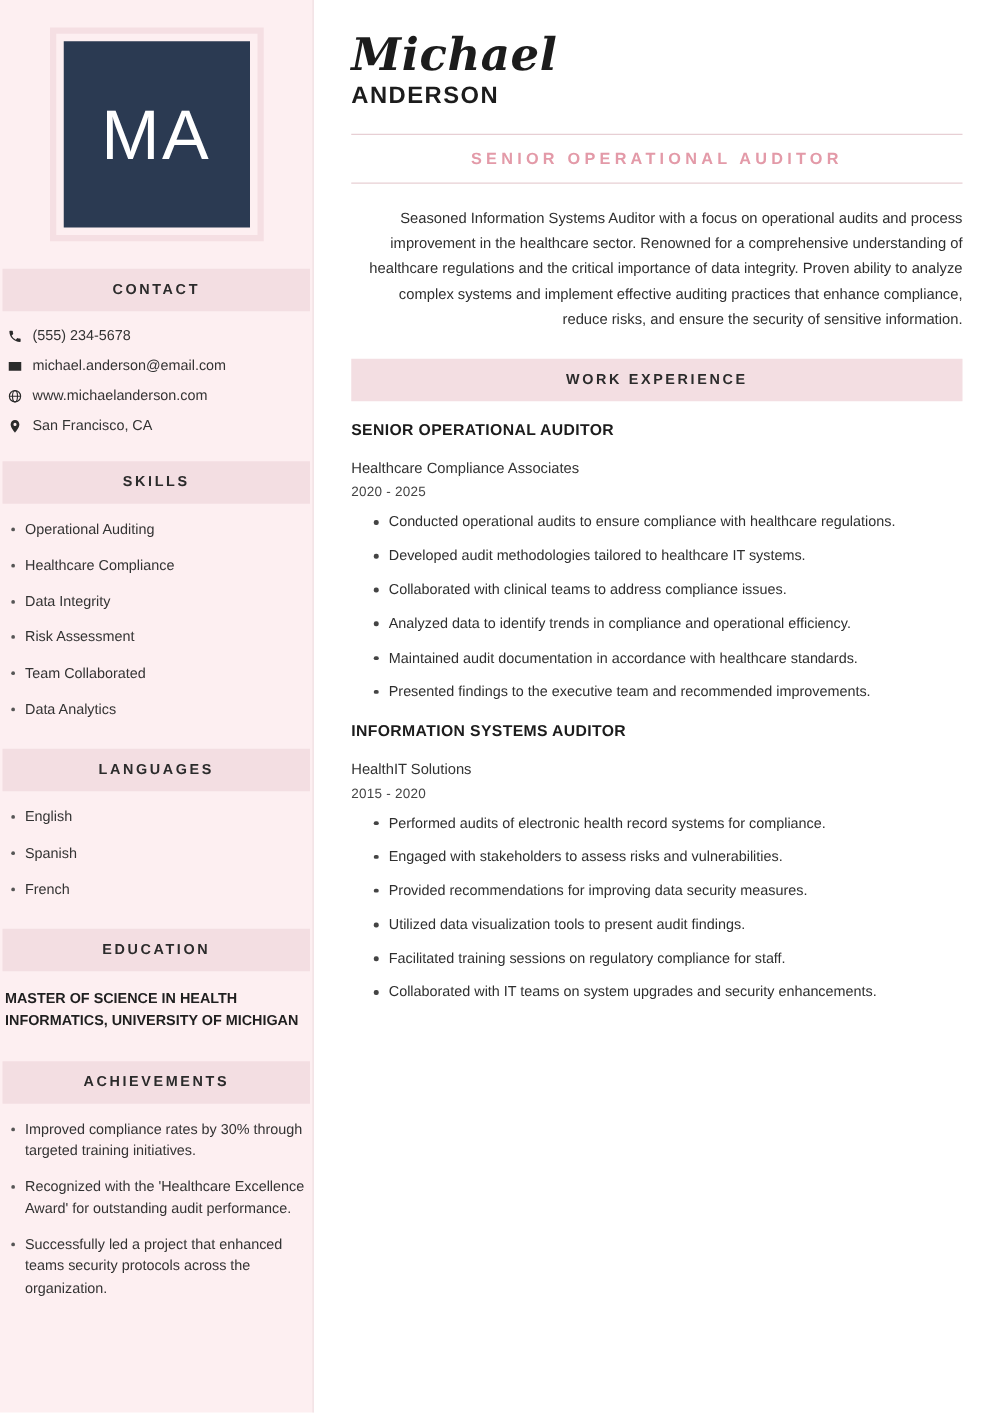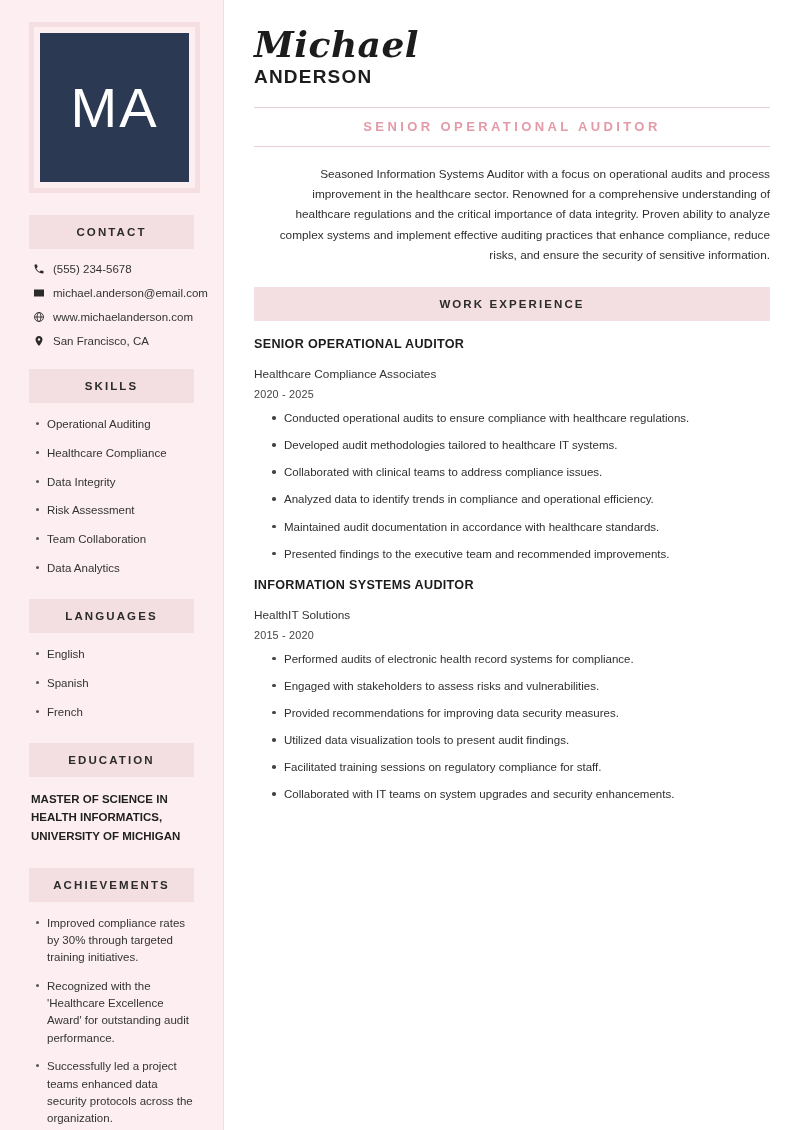--- a/index.html
+++ b/index.html
@@ -17,24 +17,24 @@
   .page {
     position: relative;
     width: 800px;
     height: 1130px;
     display: flex;
     background: #ffffff;
   }
 
   
   .sidebar {
-    width: 224px;
+    width: 251px;
     background: #fdeff1;
     box-sizing: border-box;
-    padding: 0 29px;
+    padding: 0 2px;
     border-right: 1px solid #f0dfe2;
   }
   .avatar-wrap {
     margin: 22px auto 0 auto;
     width: 171px;
     height: 171px;
     border: 5px solid #f5dfe3;
     box-sizing: border-box;
     padding: 6px;
     background: #fdeff1;
@@ -260,39 +260,39 @@
         <span>San Francisco, CA</span>
       </li>
     </ul>
 
     <div class="side-header">SKILLS</div>
     <ul class="bullet-list">
       <li>Operational Auditing</li>
       <li>Healthcare Compliance</li>
       <li>Data Integrity</li>
       <li>Risk Assessment</li>
-      <li>Team Collaboration</li>
+      <li>Team Collaborated</li>
       <li>Data Analytics</li>
     </ul>
 
     <div class="side-header">LANGUAGES</div>
     <ul class="bullet-list">
       <li>English</li>
       <li>Spanish</li>
       <li>French</li>
     </ul>
 
     <div class="side-header">EDUCATION</div>
     <div class="education-text">MASTER OF SCIENCE IN HEALTH INFORMATICS, UNIVERSITY OF MICHIGAN</div>
 
     <div class="side-header">ACHIEVEMENTS</div>
     <ul class="bullet-list">
       <li>Improved compliance rates by 30% through targeted training initiatives.</li>
       <li>Recognized with the 'Healthcare Excellence Award' for outstanding audit performance.</li>
-      <li>Successfully led a project teams enhanced data security protocols across the organization.</li>
+      <li>Successfully led a project that enhanced teams security protocols across the organization.</li>
     </ul>
 
   </aside>
 
   <main class="main">
 
     <div class="name-first">Michael</div>
     <div class="name-last">ANDERSON</div>
 
     <div class="job-title">SENIOR OPERATIONAL AUDITOR</div>

